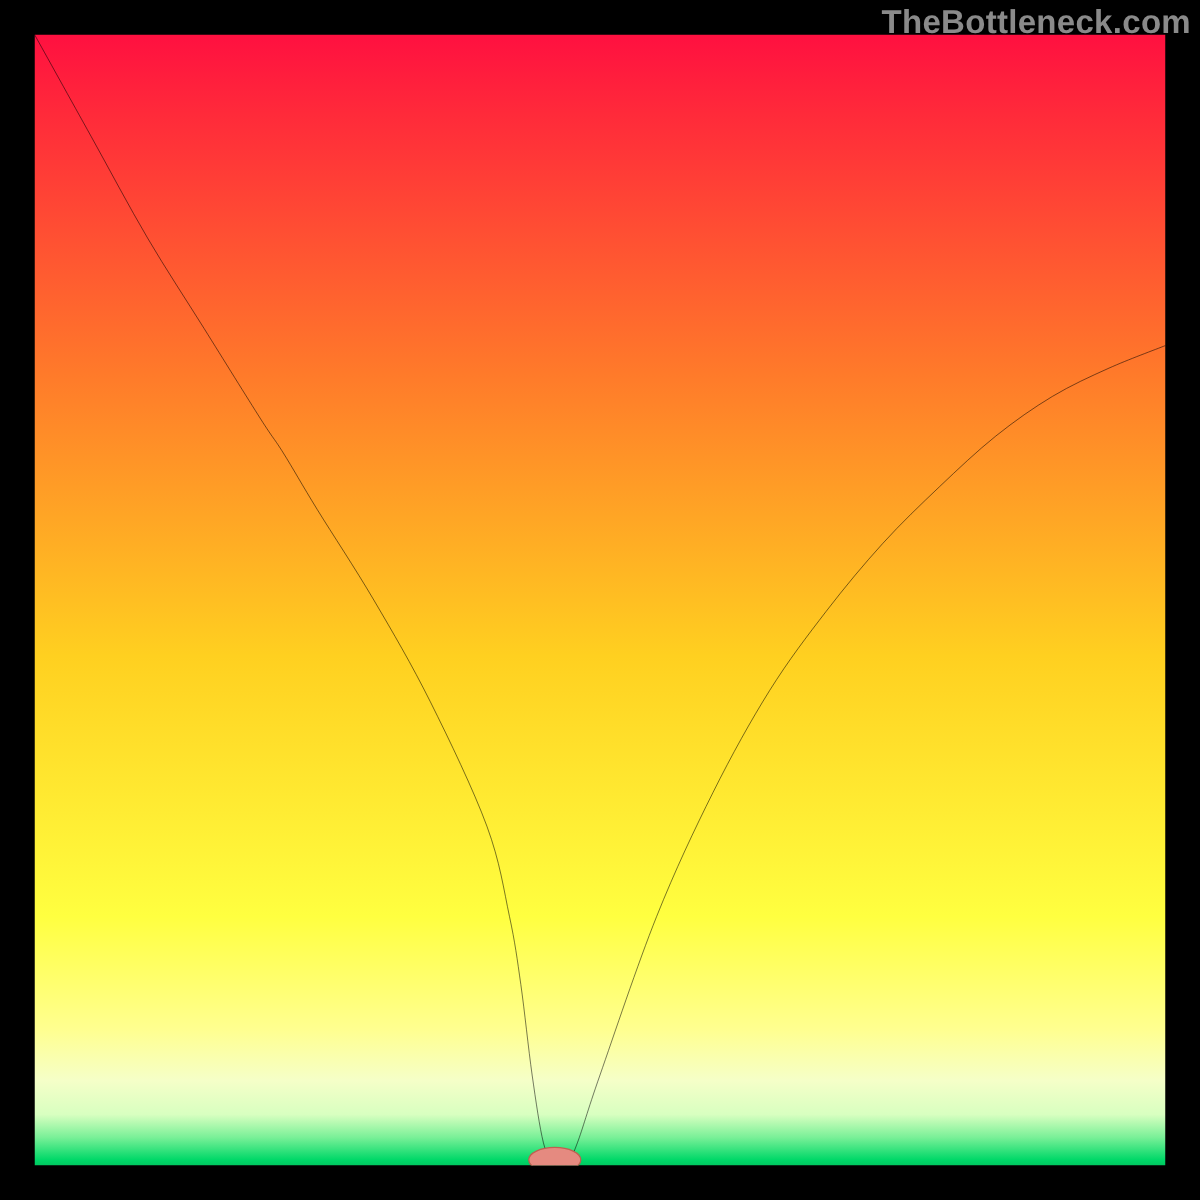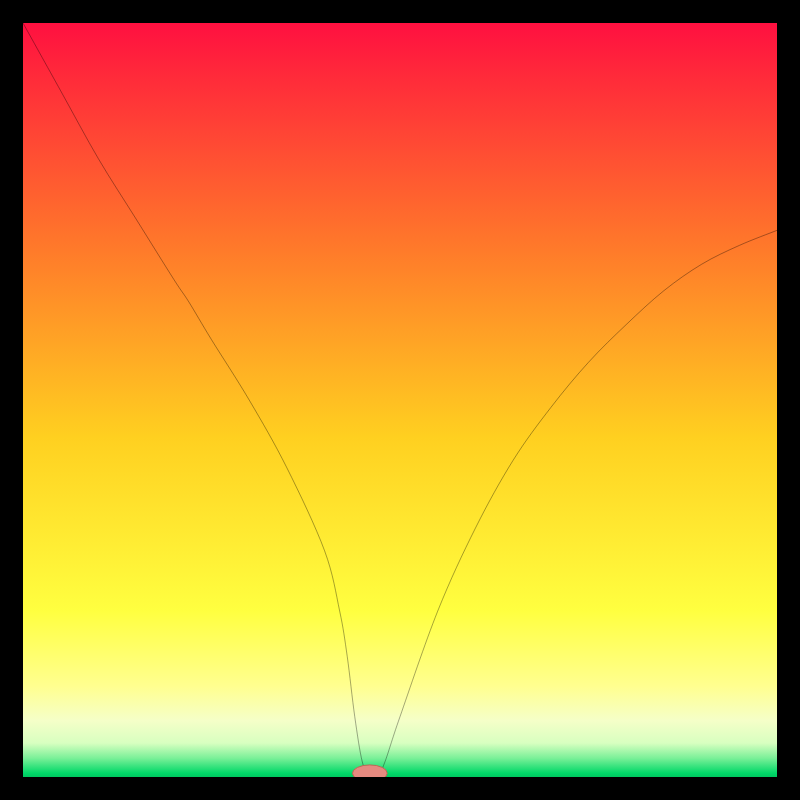--- a/index.html
+++ b/index.html
@@ -52,13 +52,14 @@
         <stop offset="0.955" stop-color="#d8ffc0"></stop>
         <stop offset="0.975" stop-color="#7af098"></stop>
         <stop offset="0.995" stop-color="#00d868"></stop>
         <stop offset="1" stop-color="#00c860"></stop>
       </linearGradient>
     </defs>
     <rect x="0" y="0" width="100" height="100" fill="url(#bgGrad)"></rect>
     <path id="curvePath" fill="none" stroke="#000" stroke-width="0.35" stroke-linejoin="round" vector-effect="non-scaling-stroke" d="M 0 0 C 0.8333333333333334 1.5, 3.333333333333333 6, 5 9 C 6.666666666666667 12, 8.333333333333334 15.166666666666666, 10 18 C 11.666666666666666 20.833333333333332, 13.333333333333334 23.333333333333332, 15 26 C 16.666666666666668 28.666666666666668, 18.833333333333332 32.166666666666664, 20 34 C 21.166666666666668 35.833333333333336, 21.166666666666668 35.666666666666664, 22 37 C 22.833333333333332 38.333333333333336, 23.666666666666668 39.833333333333336, 25 42 C 26.333333333333332 44.166666666666664, 28.333333333333332 47.166666666666664, 30 50 C 31.666666666666668 52.833333333333336, 33.333333333333336 55.666666666666664, 35 59 C 36.666666666666664 62.333333333333336, 38.833333333333336 66.83333333333333, 40 70 C 41.166666666666664 73.16666666666667, 41.5 75.66666666666667, 42 78 C 42.5 80.33333333333333, 42.666666666666664 81.66666666666667, 43 84 C 43.333333333333336 86.33333333333333, 43.666666666666664 89.66666666666667, 44 92 C 44.333333333333336 94.33333333333333, 44.666666666666664 96.66666666666667, 45 98 C 45.333333333333336 99.33333333333333, 45.666666666666664 99.66666666666667, 46 100 C 46.333333333333336 100.33333333333333, 46.666666666666664 100.33333333333333, 47 100 C 47.333333333333336 99.66666666666667, 47.5 99.33333333333333, 48 98 C 48.5 96.66666666666667, 48.833333333333336 95.33333333333333, 50 92 C 51.166666666666664 88.66666666666667, 53.333333333333336 82.16666666666667, 55 78 C 56.666666666666664 73.83333333333333, 58.333333333333336 70.33333333333333, 60 67 C 61.666666666666664 63.666666666666664, 63.333333333333336 60.666666666666664, 65 58 C 66.66666666666667 55.333333333333336, 68.33333333333333 53.166666666666664, 70 51 C 71.66666666666667 48.833333333333336, 73.33333333333333 46.833333333333336, 75 45 C 76.66666666666667 43.166666666666664, 78.33333333333333 41.583333333333336, 80 40 C 81.66666666666667 38.416666666666664, 83.33333333333333 36.833333333333336, 85 35.5 C 86.66666666666667 34.166666666666664, 88.33333333333333 33, 90 32 C 91.66666666666667 31, 93.33333333333333 30.25, 95 29.5 C 96.66666666666667 28.75, 99.16666666666667 27.833333333333332, 100 27.5"></path>
     <ellipse id="optMarker" fill="#e58a80" stroke="#c06050" stroke-width="0.12" cx="46" cy="99.5" rx="2.3" ry="1.1"></ellipse>
   </svg>
+  <div class="watermark">TheBottleneck.com</div>
 </div>
 
 </body></html>

